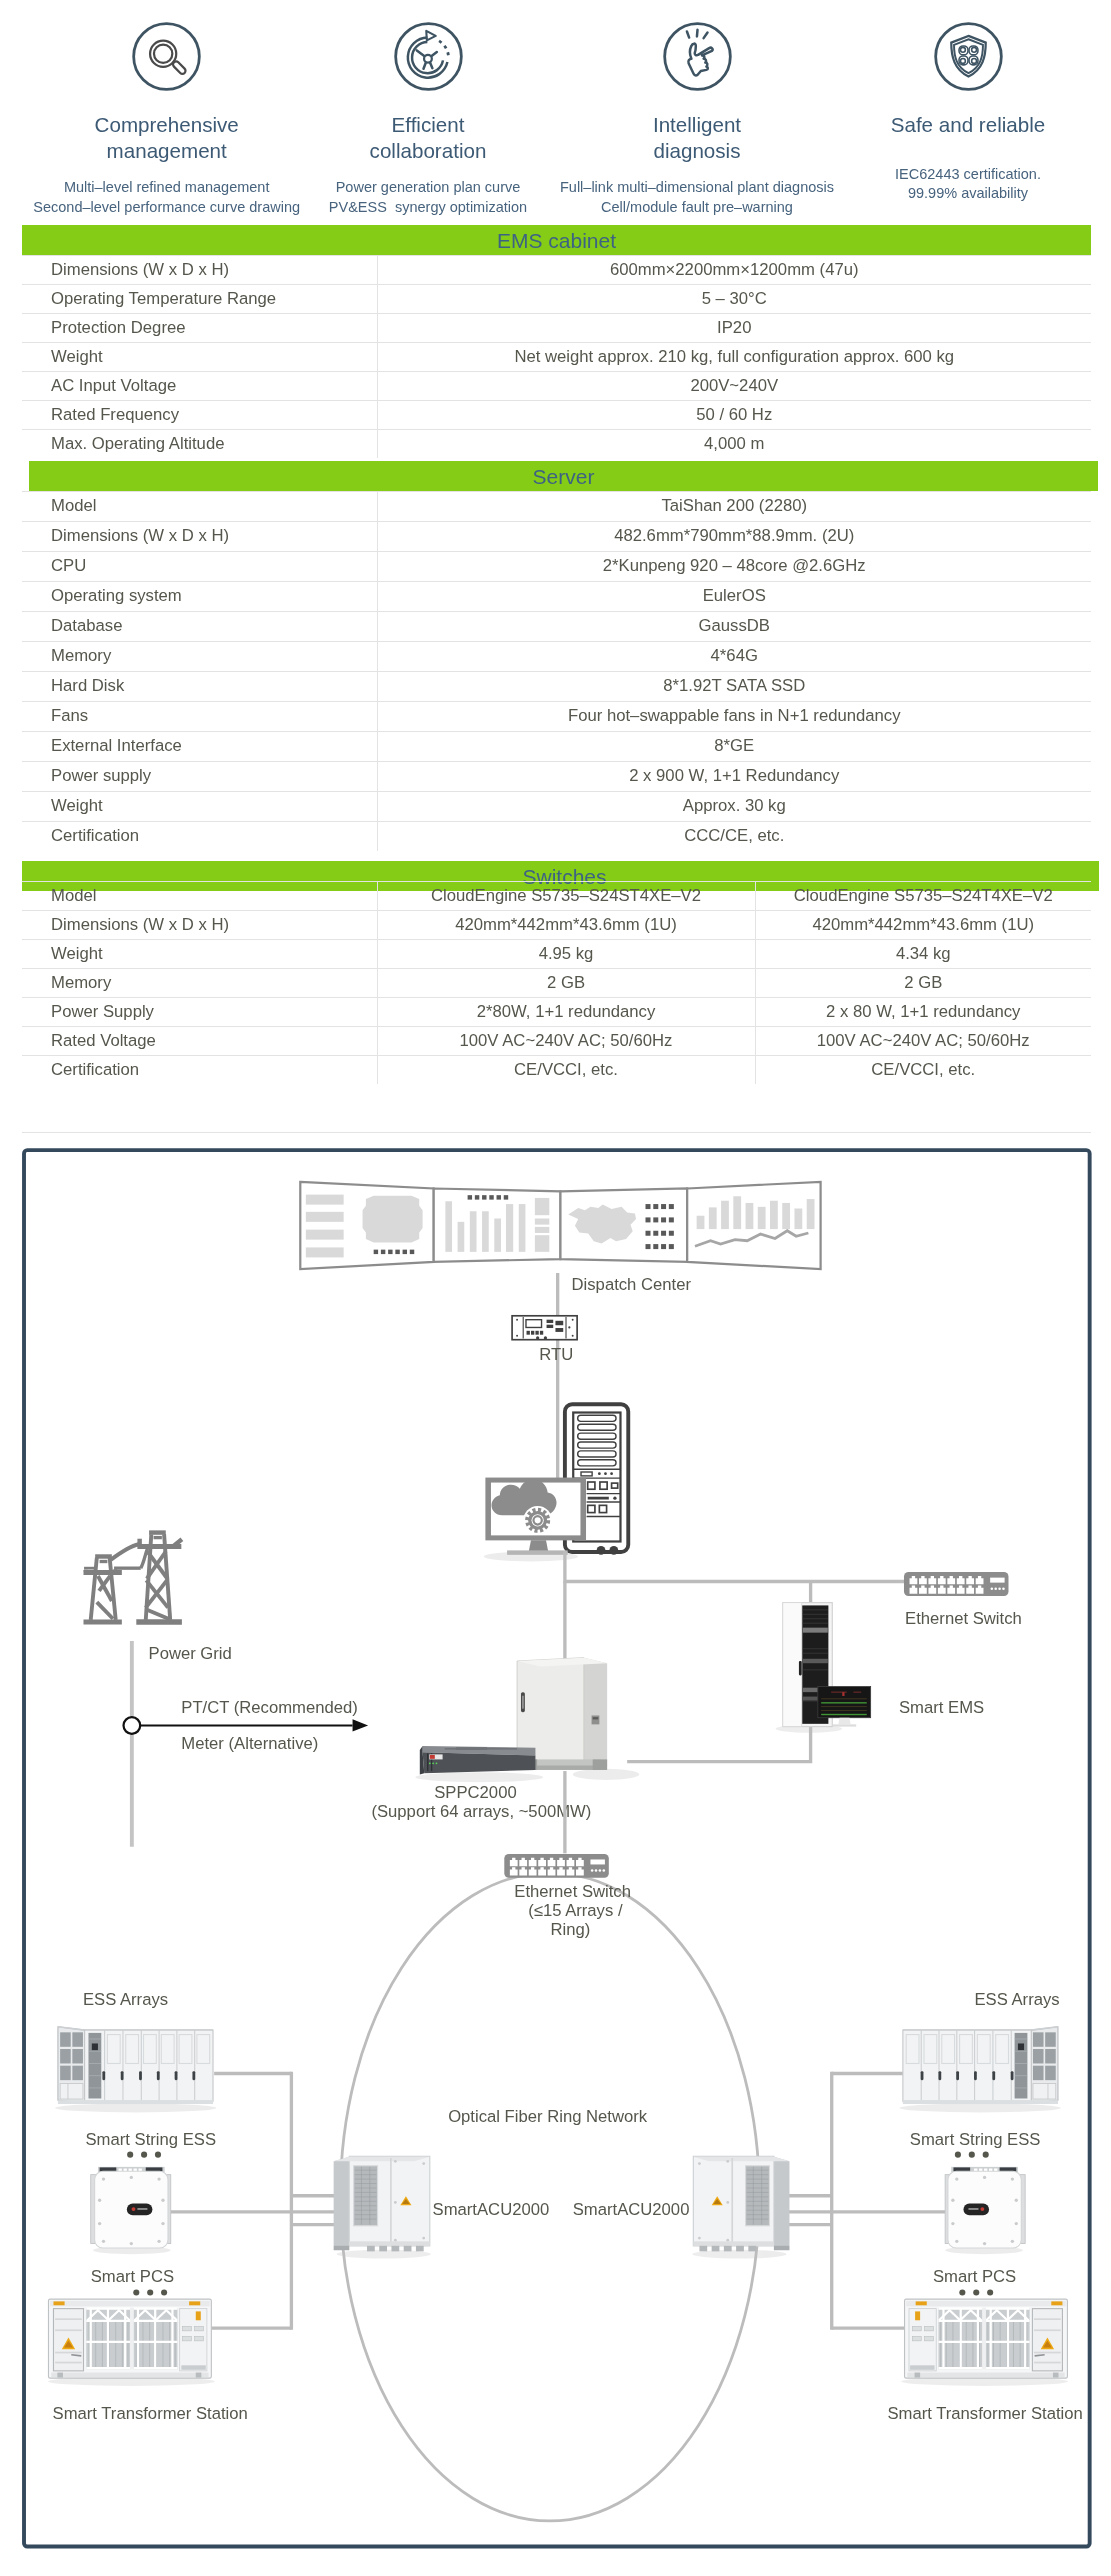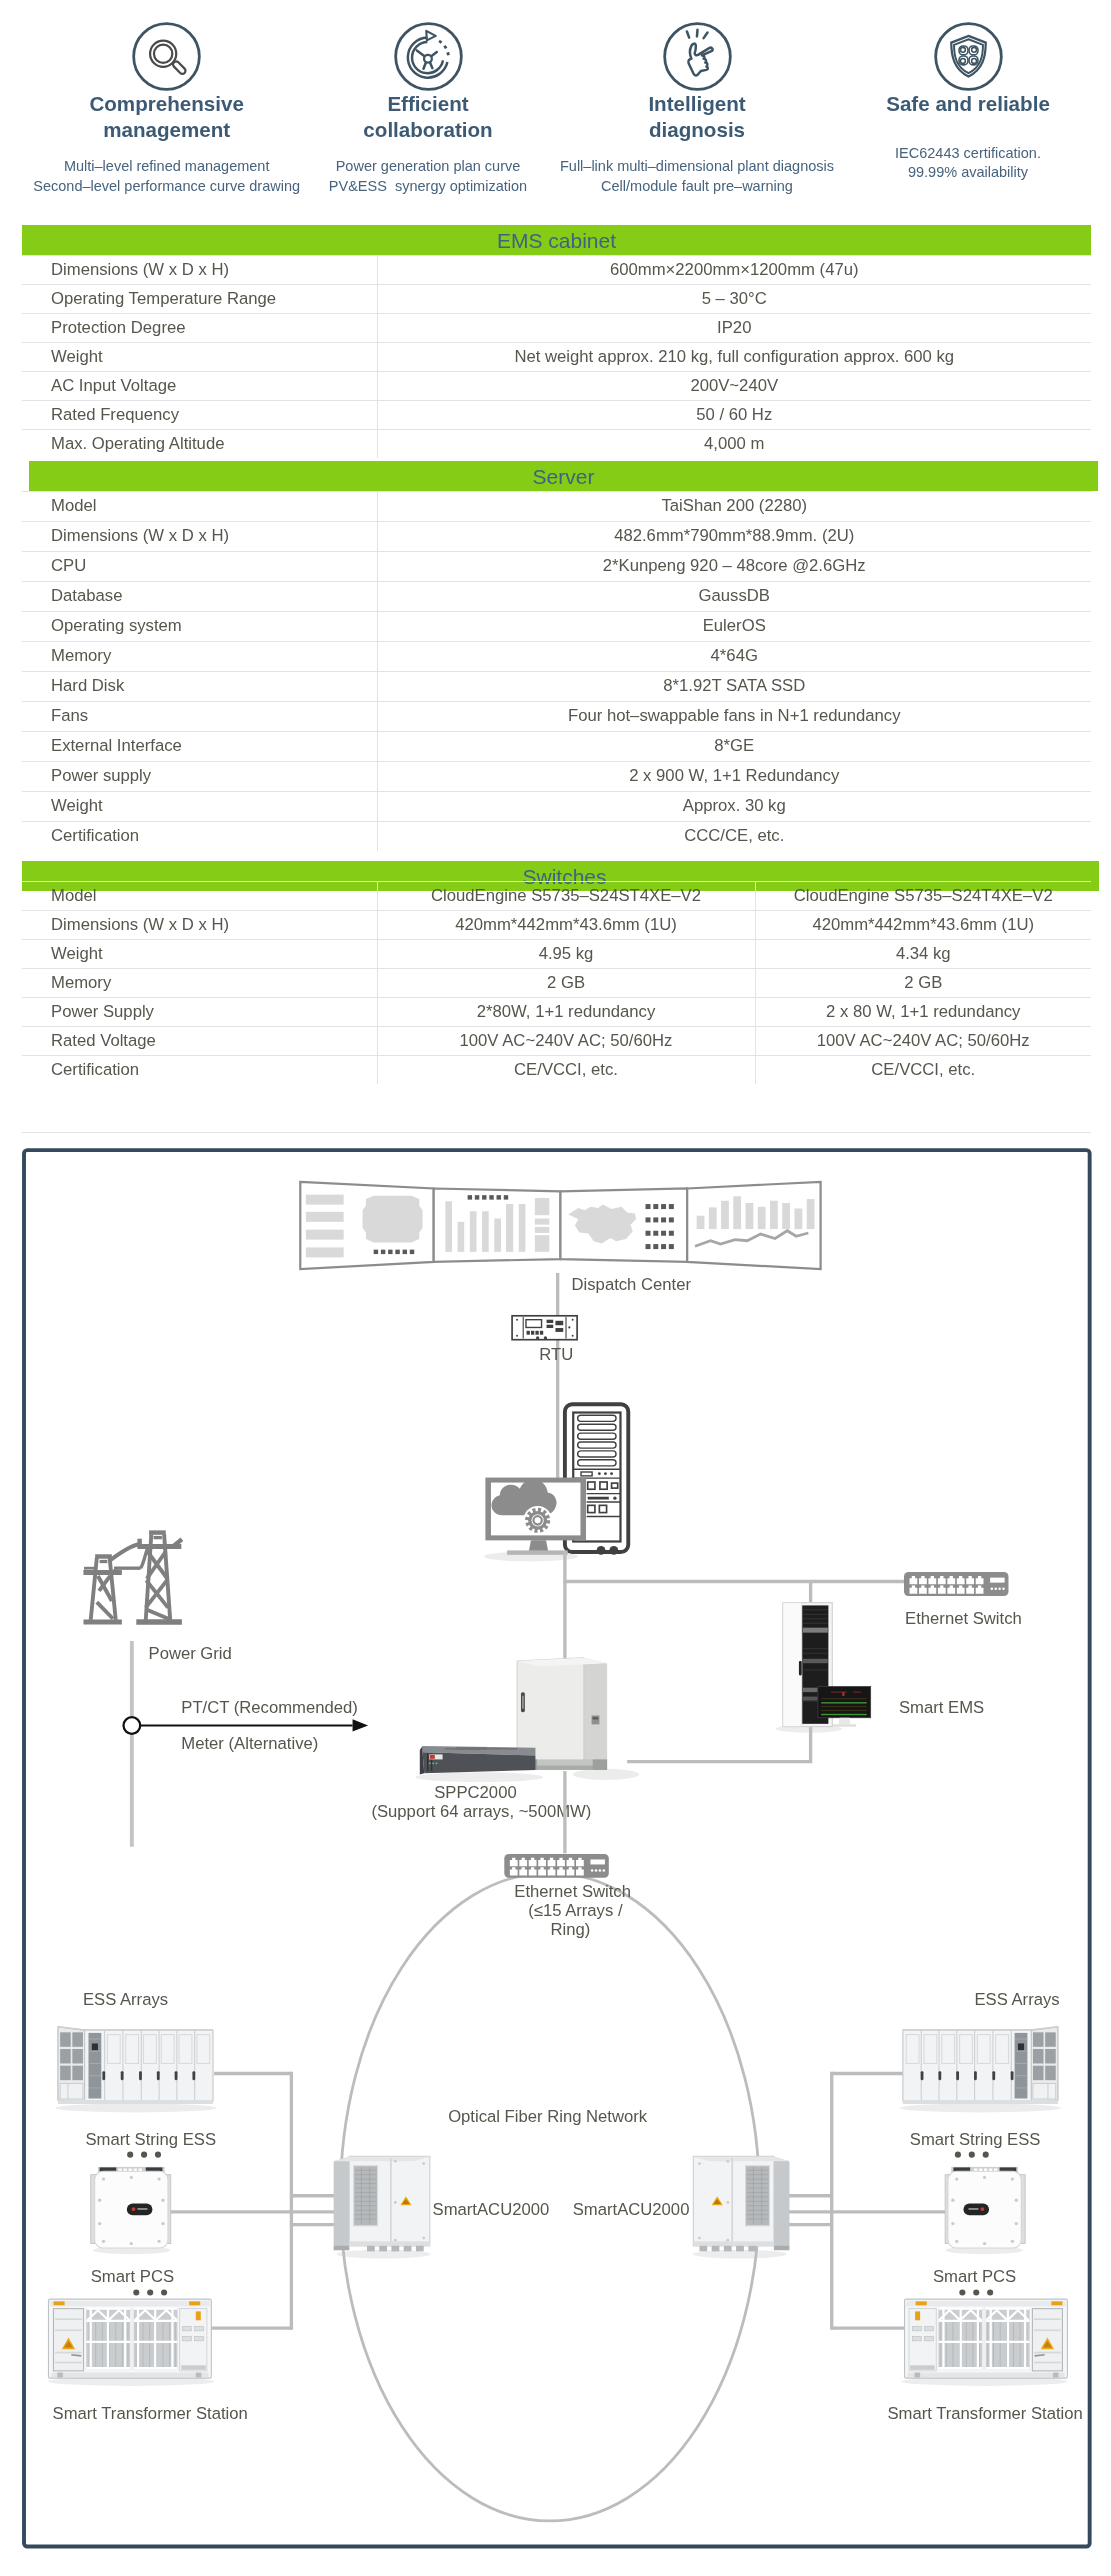--- a/index.html
+++ b/index.html
@@ -1,19 +1,19 @@
 <!DOCTYPE html>
 <html style="font-size:9px"><head>
 <meta charset="utf-8">
 <style>
   html,body{margin:0;padding:0;}
   body{width:1112px;height:2576px;position:relative;background:#ffffff;
        font-family:"Liberation Sans", sans-serif;}
   .feat{position:absolute;top:22px;width:300px;text-align:center;}
-  .feat .ttl{margin-top:0;font-size:20.6px;font-weight:bold;color:#3d5a75;line-height:25.6px;}
+  .feat .ttl{margin-top:21px;font-size:20.6px;font-weight:normal;color:#3d5a75;line-height:25.6px;}
   .feat .sub{margin-top:15px;font-size:14.5px;color:#47637e;line-height:19.5px;}
   table.spec{position:absolute;left:22px;width:1069px;border-collapse:collapse;table-layout:fixed;}
   table.spec td{border-top:1.1px solid #e3e3e3;font-size:16.7px;color:#55564c;
       height:28px;padding:0;vertical-align:middle;line-height:18.3px;}
   table.srv td{height:29px;}
   table.spec td.l{padding-left:29px;}
   table.spec td.c{text-align:center;border-left:1.1px solid #e3e3e3;}
   .thead{position:absolute;left:22px;width:1069px;height:30px;background:#84cc16;
       color:#3d6384;font-size:21px;text-align:center;line-height:31px;}
 </style>
@@ -146,26 +146,26 @@
       </tr>
   <tr>
         <td class="l">Dimensions (W x D x H)</td>
         <td class="c">482.6mm*790mm*88.9mm. (2U)</td>
       </tr>
   <tr>
         <td class="l">CPU</td>
         <td class="c">2*Kunpeng 920 – 48core @2.6GHz</td>
       </tr>
   <tr>
+        <td class="l">Operating system</td>
+        <td class="c">EulerOS</td>
+      </tr>
+  <tr>
         <td class="l">Database</td>
         <td class="c">GaussDB</td>
-      </tr>
-  <tr>
-        <td class="l">Operating system</td>
-        <td class="c">EulerOS</td>
       </tr>
   <tr>
         <td class="l">Memory</td>
         <td class="c">4*64G</td>
       </tr>
   <tr>
         <td class="l">Hard Disk</td>
         <td class="c">8*1.92T SATA SSD</td>
       </tr>
   <tr>

